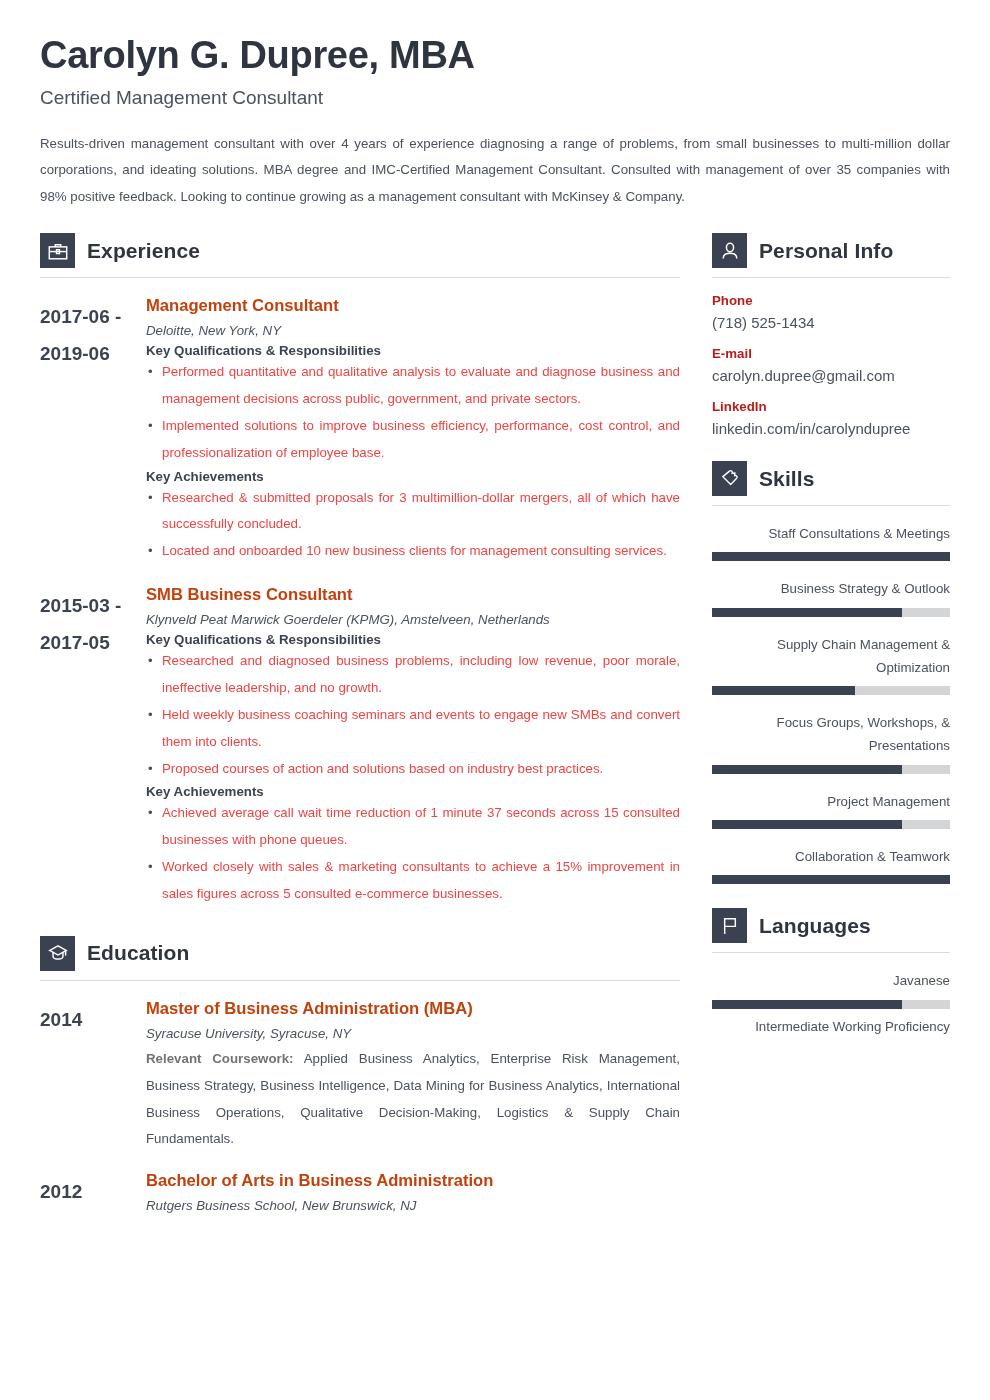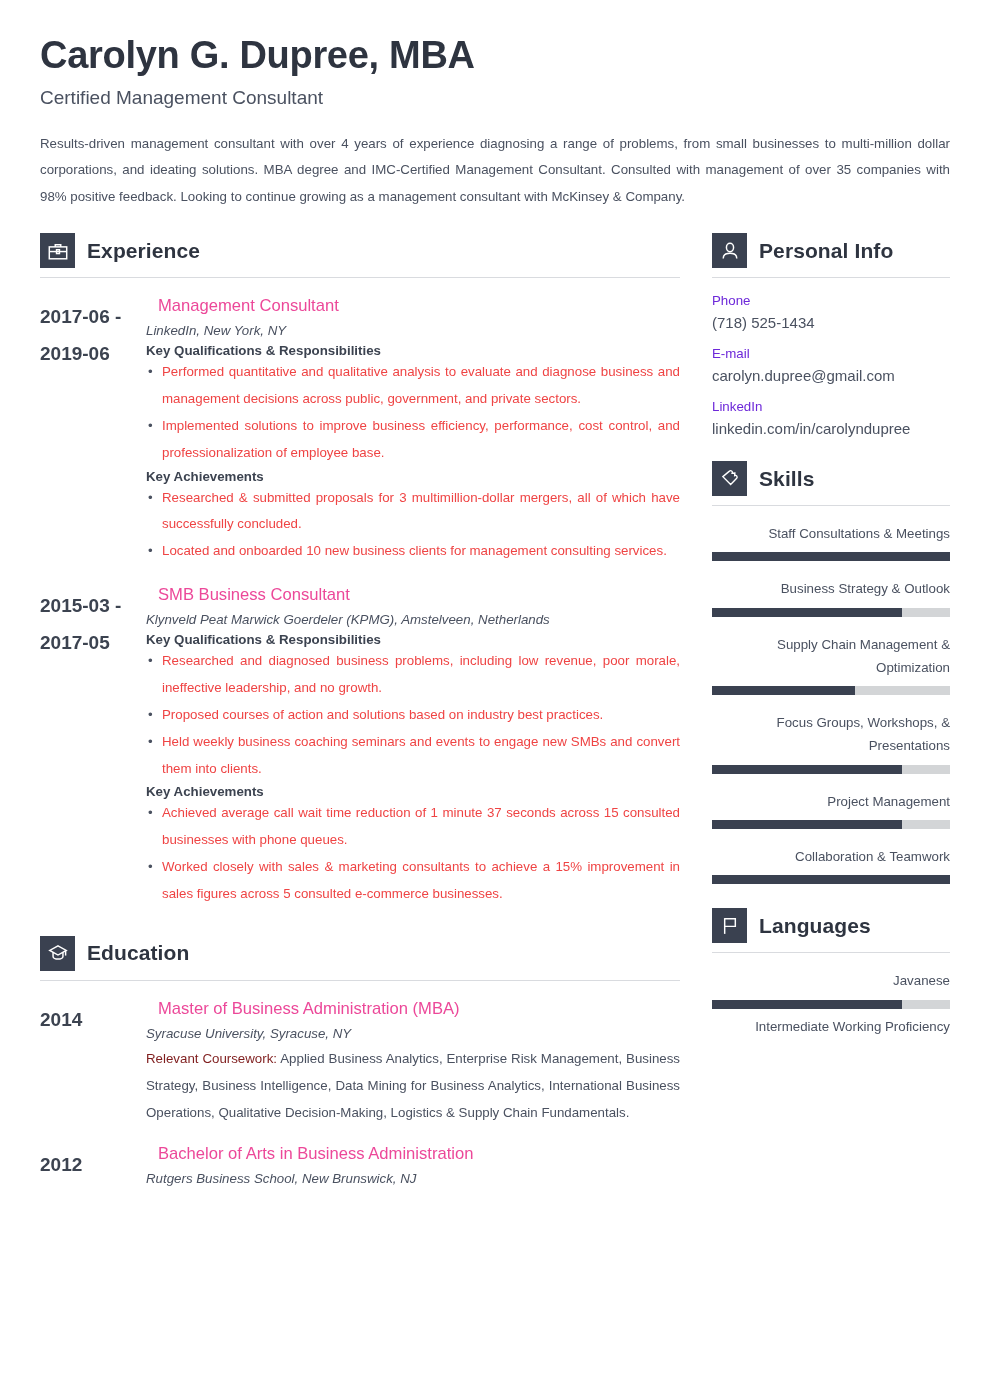--- a/index.html
+++ b/index.html
@@ -40,39 +40,39 @@
   .sec-title { font-size:21px; font-weight:bold; color:#2e3440; letter-spacing:0.1px; }
   .sec-rule { height:1px; background:#d9dbdf; margin-top:9px; }
 
   
   .entry { display:flex; margin-top:18px; }
   .entry-date {
     width:106px; flex:0 0 106px; font-size:19px; font-weight:bold;
     color:#3c4350; line-height:1.95; padding-top:2px;
   }
   .entry-body { flex:1; min-width:0; }
-  .entry-title { font-size:16.6px; font-weight:normal; color:#ec4899; margin:0 0 7px 12px; }
+  .entry-title { font-size:16.6px; font-weight:bold; color:#c2410c; margin:0 0 7px 0; }
   .entry-sub { font-size:13.3px; font-style:italic; color:#4a5160; margin:0 0 5px 0; }
   .entry-label { font-size:13.3px; font-weight:bold; color:#3c4350; margin:2px 0 1px 0; }
   ul.bullets { list-style:none; margin:0 0 2px 0; padding:0; }
   ul.bullets li {
     position:relative; padding-left:16px; font-size:13.3px; line-height:2.02;
     color:#ef4444; text-align:justify;
   }
   ul.bullets li::before {
     content:"•"; position:absolute; left:2px; top:0; color:#4a5160; font-size:13.3px;
   }
   .coursework { font-size:13.3px; line-height:2.02; color:#4a5160; text-align:justify; margin:2px 0 0 0; }
-  .coursework b { color:#7f1d1d; font-weight:normal; }
+  .coursework b { color:#737373; font-weight:bold; }
 
   
   .side-block { margin-bottom:4px; }
   .side-sec-rule { height:1px; background:#d9dbdf; margin-top:9px; }
   .info-group { margin-top:15px; }
-  .info-label { font-size:13.3px; font-weight:normal; color:#6d28d9; margin-bottom:6px; }
+  .info-label { font-size:13.3px; font-weight:bold; color:#b91c1c; margin-bottom:6px; }
   .info-value { font-size:15px; color:#4a5160; }
 
   .skill { margin-top:16px; }
   .skill-name { font-size:13.3px; color:#4a5160; line-height:1.75; margin-bottom:7px;text-align:right; }
   .bar { height:9px; width:238px; background:#d3d5d7; }
   .bar-fill { height:9px; background:#3a4150; }
   .lang-level { font-size:13.3px; color:#4a5160; text-align:right; margin-top:10px; }
 </style>
 </head>
 <body>
@@ -100,21 +100,21 @@
             </svg>
           </span>
           <span class="sec-title">Experience</span>
         </div>
         <div class="sec-rule"></div>
 
         <div class="entry">
           <div class="entry-date">2017-06 - 2019-06</div>
           <div class="entry-body">
             <div class="entry-title">Management Consultant</div>
-            <div class="entry-sub">LinkedIn, New York, NY</div>
+            <div class="entry-sub">Deloitte, New York, NY</div>
             <div class="entry-label">Key Qualifications &amp; Responsibilities</div>
             <ul class="bullets">
               <li>Performed quantitative and qualitative analysis to evaluate and diagnose business and management decisions across public, government, and private sectors.</li>
               <li>Implemented solutions to improve business efficiency, performance, cost control, and professionalization of employee base.</li>
             </ul>
             <div class="entry-label">Key Achievements</div>
             <ul class="bullets">
               <li>Researched &amp; submitted proposals for 3 multimillion-dollar mergers, all of which have successfully concluded.</li>
               <li>Located and onboarded 10 new business clients for management consulting services.</li>
             </ul>
@@ -122,22 +122,22 @@
         </div>
 
         <div class="entry">
           <div class="entry-date">2015-03 - 2017-05</div>
           <div class="entry-body">
             <div class="entry-title">SMB Business Consultant</div>
             <div class="entry-sub">Klynveld Peat Marwick Goerdeler (KPMG), Amstelveen, Netherlands</div>
             <div class="entry-label">Key Qualifications &amp; Responsibilities</div>
             <ul class="bullets">
               <li>Researched and diagnosed business problems, including low revenue, poor morale, ineffective leadership, and no growth.</li>
+              <li>Held weekly business coaching seminars and events to engage new SMBs and convert them into clients.</li>
               <li>Proposed courses of action and solutions based on industry best practices.</li>
-              <li>Held weekly business coaching seminars and events to engage new SMBs and convert them into clients.</li>
             </ul>
             <div class="entry-label">Key Achievements</div>
             <ul class="bullets">
               <li>Achieved average call wait time reduction of 1 minute 37 seconds across 15 consulted businesses with phone queues.</li>
               <li>Worked closely with sales &amp; marketing consultants to achieve a 15% improvement in sales figures across 5 consulted e-commerce businesses.</li>
             </ul>
           </div>
         </div>
       </div>
 

